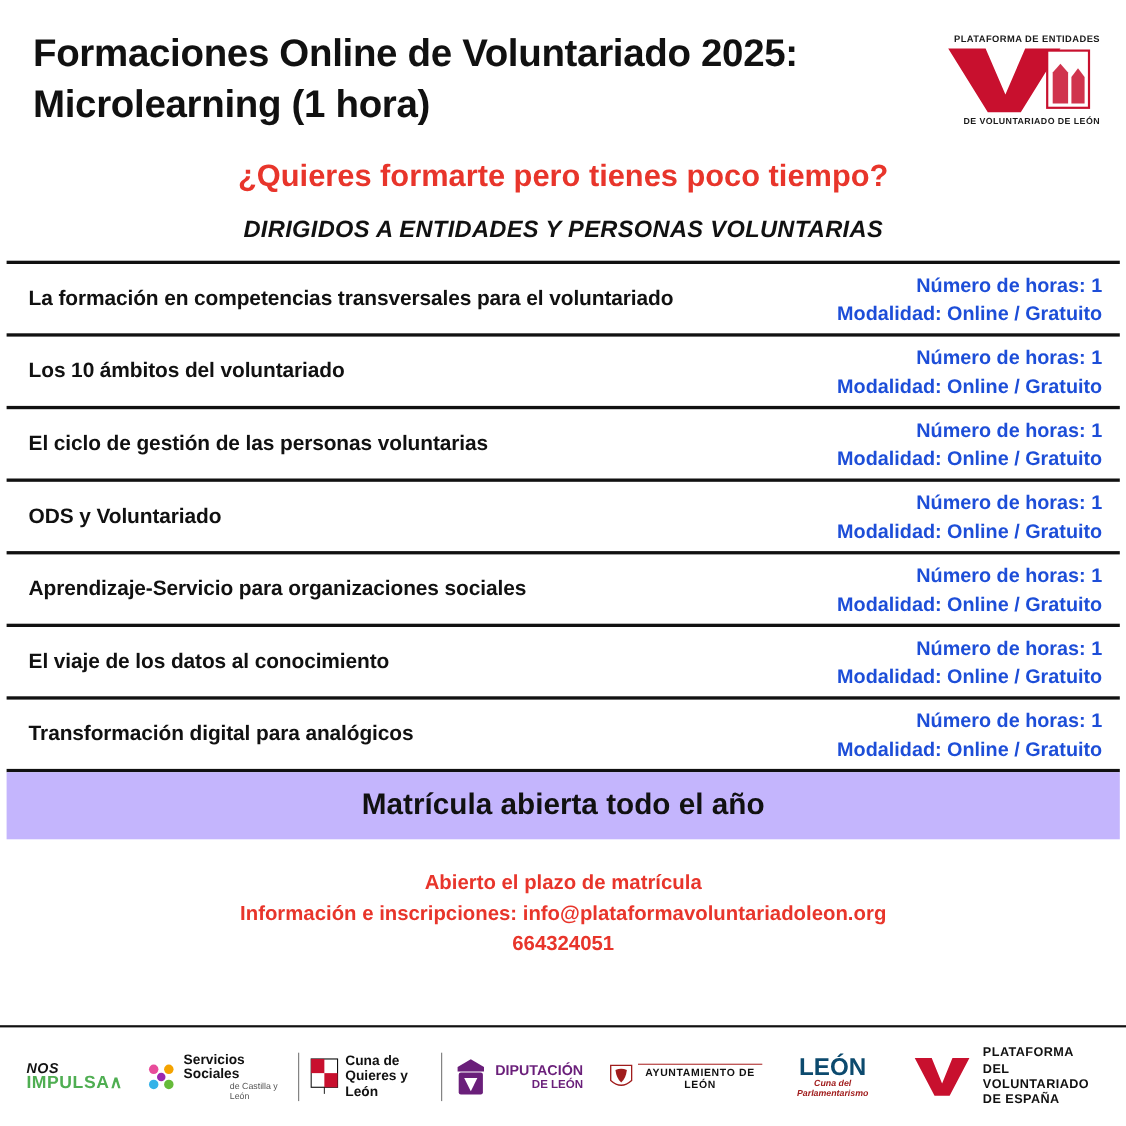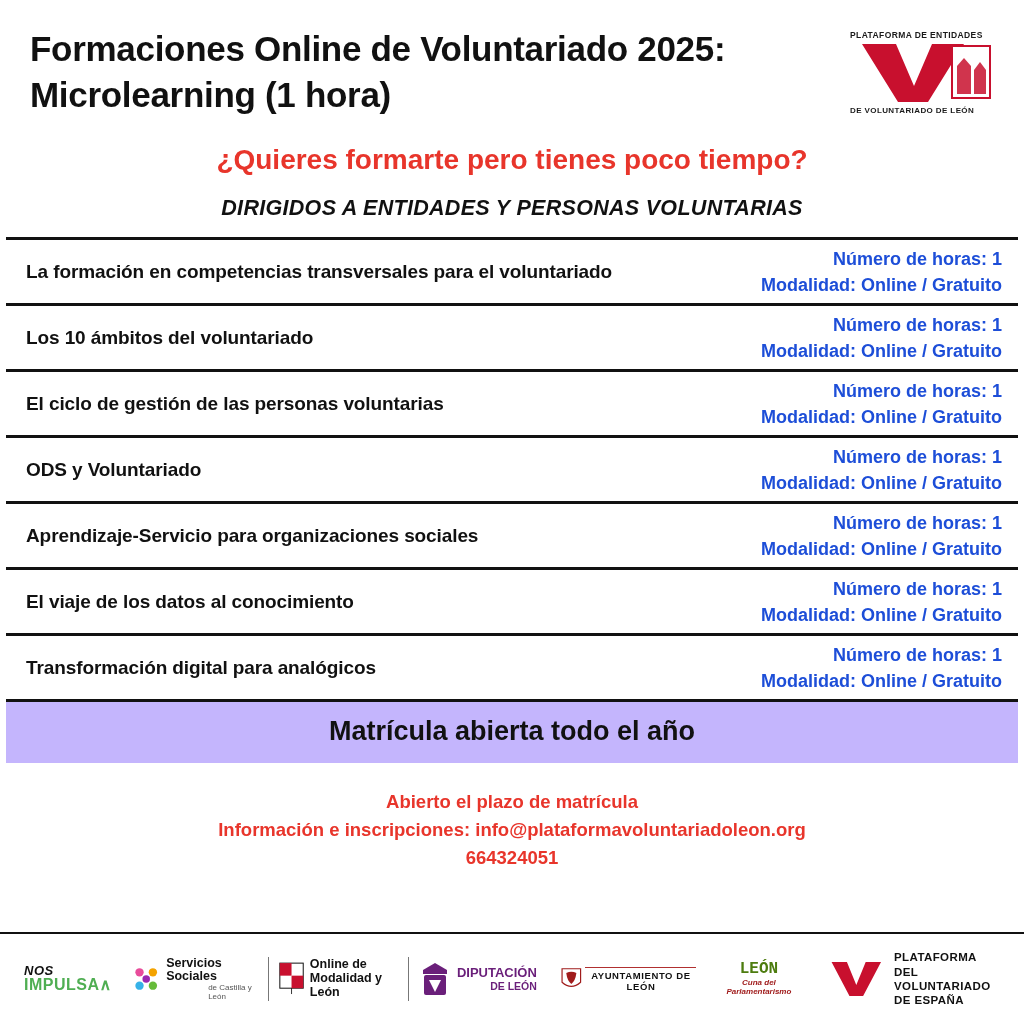--- a/index.html
+++ b/index.html
@@ -29,21 +29,21 @@
   .main-title {
     font-size: 35px;
     font-weight: bold;
     line-height: 1.32;
     letter-spacing: -0.3px;
     color: #111;
   }
   .logo-top {
     width: 150px;
     padding-top: 4px;
-    text-align: left;
+    text-align: right;
   }
   .logo-top .logo-caption-top {
     font-size: 8.5px;
     font-weight: bold;
     letter-spacing: 0.4px;
     color: #1a1a1a;
     margin-bottom: 2px;
   }
   .logo-top .logo-caption-bottom {
     font-size: 8px;
@@ -155,21 +155,21 @@
   .ss-cyl .txt .t1 { font-size: 12.5px; font-weight: bold; color:#111; line-height:1.05;}
   .ss-cyl .txt .t2 { font-size: 8px; color:#555;padding-left:42px; }
   .jcyl { display:flex; align-items:center; gap:6px; }
   .jcyl .txt { font-size: 12.5px; font-weight: bold; color:#111; line-height:1.1; }
   .dip { display:flex; align-items:center; gap:6px;text-align:right; }
   .dip .txt .d1 { font-size: 13px; font-weight: bold; color:#6a1f7a; line-height:1.05; }
   .dip .txt .d2 { font-size: 10.5px; font-weight: bold; color:#6a1f7a; }
   .ayto { text-align:center; }
   .ayto .a1 { font-size: 9.5px; font-weight: bold; color:#111; letter-spacing:0.6px; border-top:1px solid #b03030; padding-top:2px;}
   .leon-cuna { text-align:center; }
-  .leon-cuna .lc1 { font-size: 16px; font-weight: bold; color:#4d7c0f; font-family:Liberation Mono, monospace; line-height:0.95;}
+  .leon-cuna .lc1 { font-size: 22px; font-weight: bold; color:#0c4a6e; font-family:Liberation Sans, sans-serif; line-height:0.95;}
   .leon-cuna .lc2 { font-size: 8px; font-weight: bold; color:#a01c1c; font-style: italic;}
   .plataforma-esp { display:flex; align-items:center; gap:10px; margin-left: 8px;}
   .plataforma-esp .pe-txt { line-height:1.25; }
   .plataforma-esp .pe-txt div { font-size: 11.5px; font-weight: bold; color:#111; letter-spacing: 0.4px;}
   .spacer { flex: 1; }
 </style>
 </head>
 <body>
 
 <div class="poster">
@@ -288,22 +288,22 @@
     <div class="sep"></div>
 
     <div class="footer-logo jcyl">
       <svg width="30" height="40" viewBox="0 0 30 40">
         <rect x="1" y="1" width="28" height="30" fill="#ffffff" stroke="#111" stroke-width="1.2"></rect>
         <rect x="1" y="1" width="14" height="15" fill="#c8102e"></rect>
         <rect x="15" y="16" width="14" height="15" fill="#c8102e"></rect>
         <path d="M15 31 L15 38" stroke="#111" stroke-width="1"></path>
       </svg>
       <div class="txt">
-        <div>Online de</div>
-        <div>Modalidad y León</div>
+        <div>Cuna de</div>
+        <div>Quieres y León</div>
       </div>
     </div>
 
     <div class="sep"></div>
 
     <div class="footer-logo dip">
       <svg width="32" height="38" viewBox="0 0 32 38">
         <path d="M4 10 L16 3 L28 10 L28 14 L4 14 Z" fill="#6a1f7a"></path>
         <rect x="5" y="15" width="22" height="20" rx="2" fill="#6a1f7a"></rect>
         <path d="M10 20 L16 32 L22 20" fill="#ffffff"></path>

